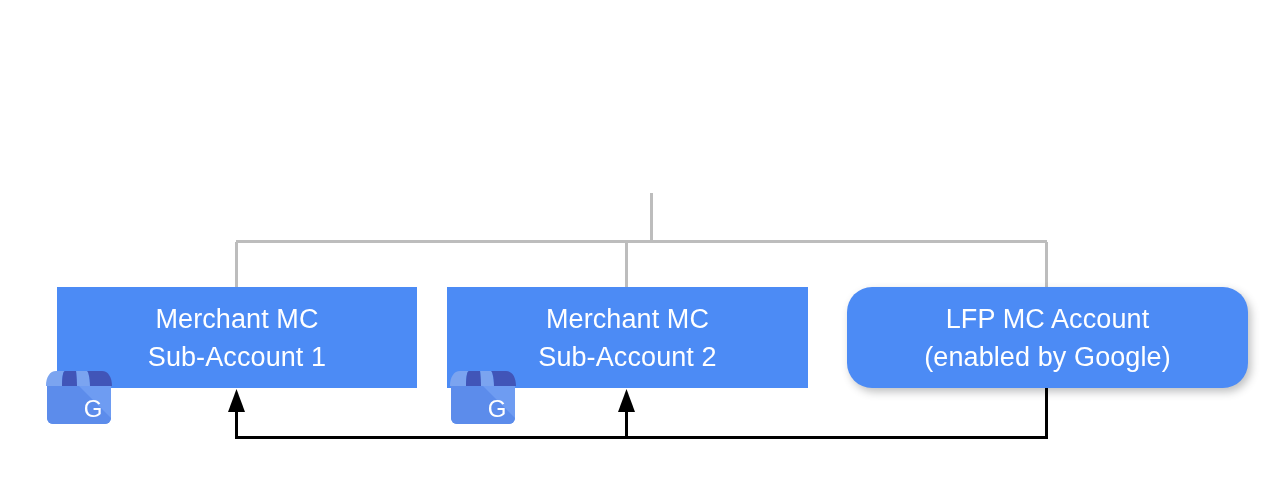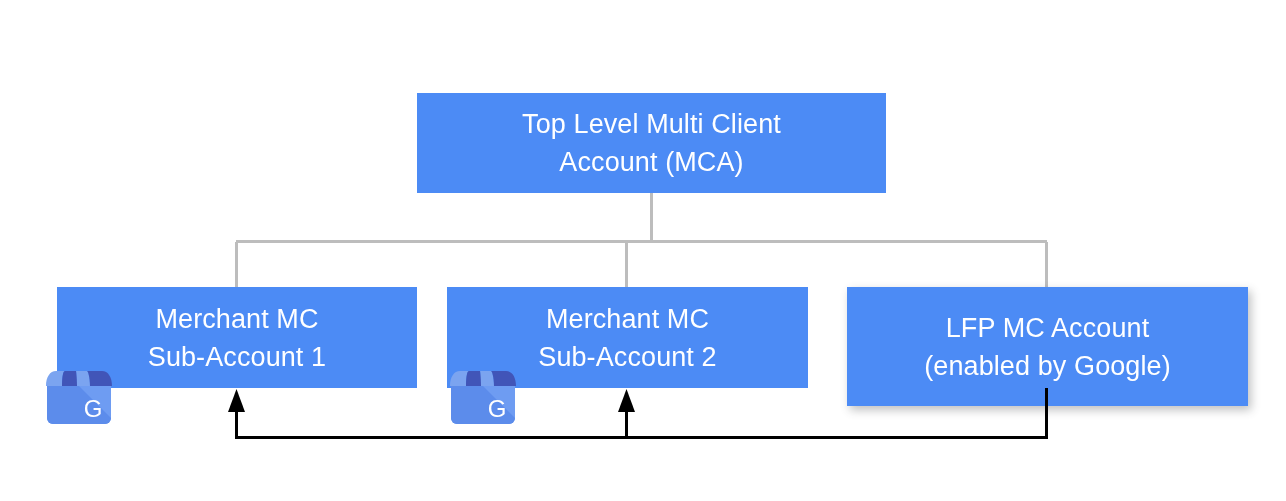--- a/index.html
+++ b/index.html
@@ -78,23 +78,24 @@
   #node-merchant-2 {
     left: 447px;
     top: 287px;
     width: 361px;
     height: 101px;
   }
   #node-lfp {
     left: 847px;
     top: 287px;
     width: 401px;
-    height: 119px;
+    height: 101px;
     box-shadow: 3px 4px 9px rgba(60, 64, 67, 0.33);
     z-index: 3;
+    border-radius: 25px;
   }
 
   
   .gmb-icon {
     position: absolute;
     z-index: 4;
   }
   #gmb-icon-1 {
     left: 41px;
     top: 368px;
@@ -121,24 +122,20 @@
       <line x1="236" y1="241.5" x2="1047" y2="241.5"></line>
 
       <line x1="236.5" y1="241.5" x2="236.5" y2="287"></line>
 
       <line x1="626.5" y1="241.5" x2="626.5" y2="287"></line>
 
       <line x1="1046.5" y1="241.5" x2="1046.5" y2="287"></line>
     </g>
   </svg>
 
-  <div class="node" id="node-top" style="background:#4C8BF5;">
-    <span class="node-label">Top Level Multi Client
-Account (MCA)</span>
-  </div>
 
   <div class="node" id="node-merchant-1" style="background:#4C8BF5;">
     <span class="node-label">Merchant MC
 Sub-Account 1</span>
   </div>
 
   <div class="node" id="node-merchant-2" style="background:#4C8BF5;">
     <span class="node-label">Merchant MC
 Sub-Account 2</span>
   </div>

